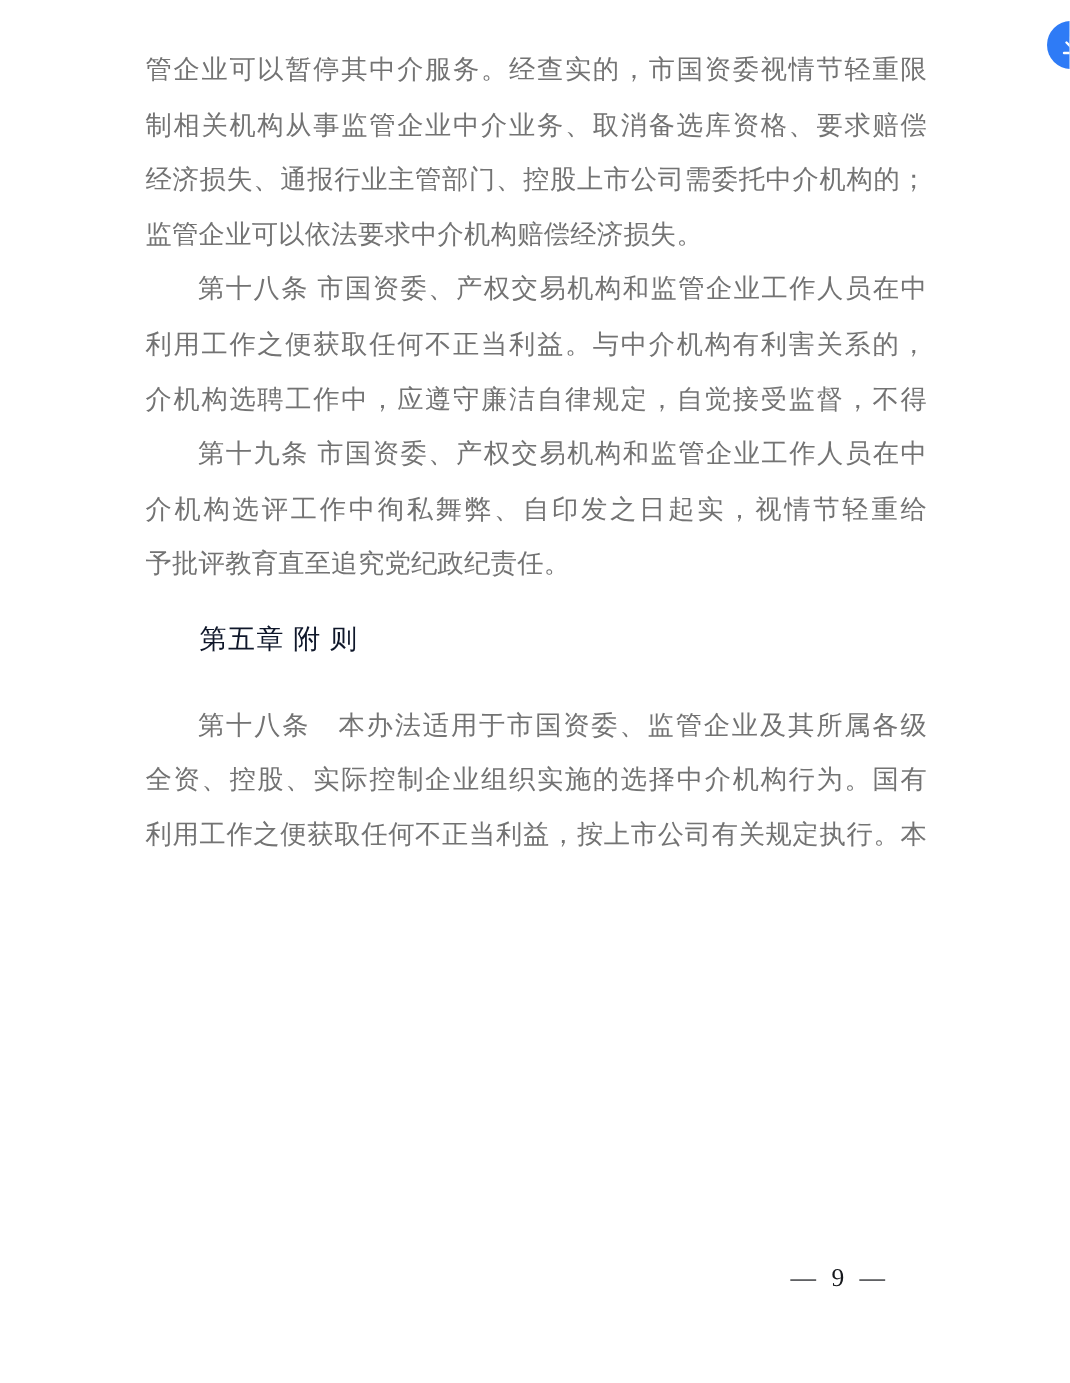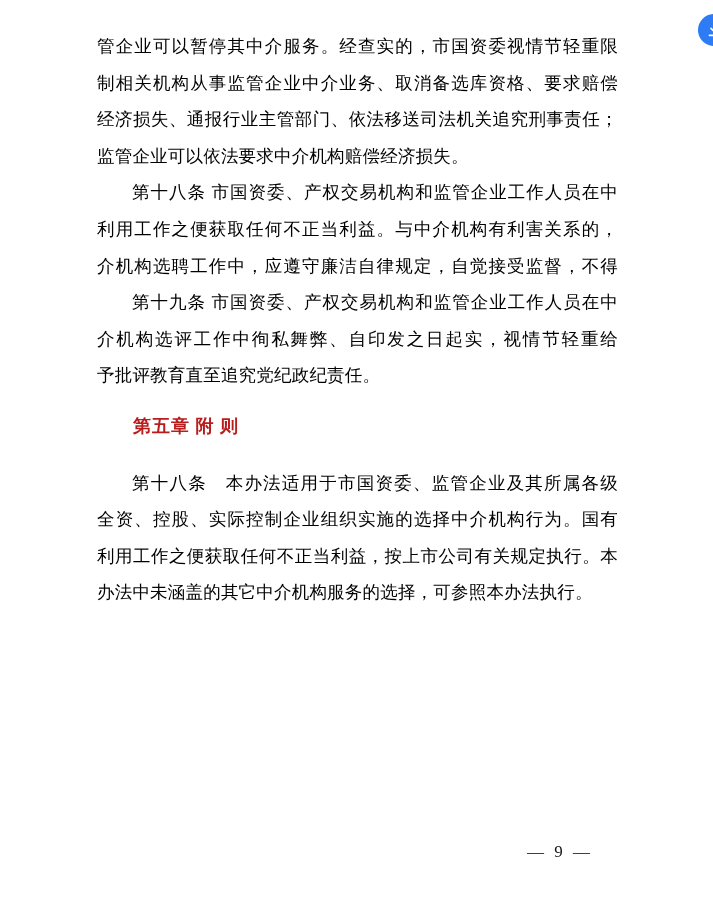--- a/index.html
+++ b/index.html
@@ -14,31 +14,31 @@
   .doc {
     position: absolute;
     left: 97px;
     top: 28px;
     width: 521px;
   }
   .block { margin: 0; }
   .line {
     font-size: 17.5px;
     line-height: 36.6px;
-    color: #000000;
+    color: #737373;
     text-align: justify;
     text-align-last: justify;
     letter-spacing: 0.2px;
   }
   .line.last { text-align-last: left; }
   .line.indent { text-indent: 2em; }
   .block.heading { margin-top: 14px; margin-bottom: 20px; }
   .block.heading .line {
-    font-weight: bold;
-    color: #b91c1c;
+    font-weight: normal;
+    color: #0f172a;
     font-size: 18px;
     text-align-last: left;
     letter-spacing: 1px;
   }
   .page-number {
     position: absolute;
     left: 527px;
     top: 842px;
     font-size: 17px;
     color: #16181c;
@@ -62,41 +62,40 @@
   }
   .fab svg { display: block; }
 </style>
 </head>
 <body>
 
 <div class="doc">
     <div class="block paragraph">
       <div class="line">管企业可以暂停其中介服务。经查实的，市国资委视情节轻重限</div>
       <div class="line">制相关机构从事监管企业中介业务、取消备选库资格、要求赔偿</div>
-      <div class="line">经济损失、通报行业主管部门、依法移送司法机关追究刑事责任；</div>
+      <div class="line">经济损失、通报行业主管部门、控股上市公司需委托中介机构的；</div>
       <div class="line last">监管企业可以依法要求中介机构赔偿经济损失。</div>
     </div>
     <div class="block paragraph">
       <div class="line indent">第十八条 市国资委、产权交易机构和监管企业工作人员在中</div>
       <div class="line">利用工作之便获取任何不正当利益。与中介机构有利害关系的，</div>
       <div class="line">介机构选聘工作中，应遵守廉洁自律规定，自觉接受监督，不得</div>
     </div>
     <div class="block paragraph">
       <div class="line indent">第十九条 市国资委、产权交易机构和监管企业工作人员在中</div>
       <div class="line">介机构选评工作中徇私舞弊、自印发之日起实，视情节轻重给</div>
       <div class="line last">予批评教育直至追究党纪政纪责任。</div>
     </div>
     <div class="block heading">
       <div class="line last indent">第五章 附 则</div>
     </div>
     <div class="block paragraph">
       <div class="line indent">第十八条　本办法适用于市国资委、监管企业及其所属各级</div>
       <div class="line">全资、控股、实际控制企业组织实施的选择中介机构行为。国有</div>
       <div class="line">利用工作之便获取任何不正当利益，按上市公司有关规定执行。本</div>
-      <div class="line last">办法中未涵盖的其它中介机构服务的选择，可参照本办法执行。</div>
     </div>
   </div>
 
 <div class="page-number">— 9 —</div>
 
 <button class="fab">
   <span>
     <svg width="16" height="16" viewBox="0 0 24 24" fill="none">
       <path d="M12 4v10M12 14l-4.5-4.5M12 14l4.5-4.5" stroke="#ffffff" stroke-width="2.4" stroke-linecap="round" stroke-linejoin="round"></path>
       <path d="M5 20h14" stroke="#ffffff" stroke-width="2.4" stroke-linecap="round"></path>

